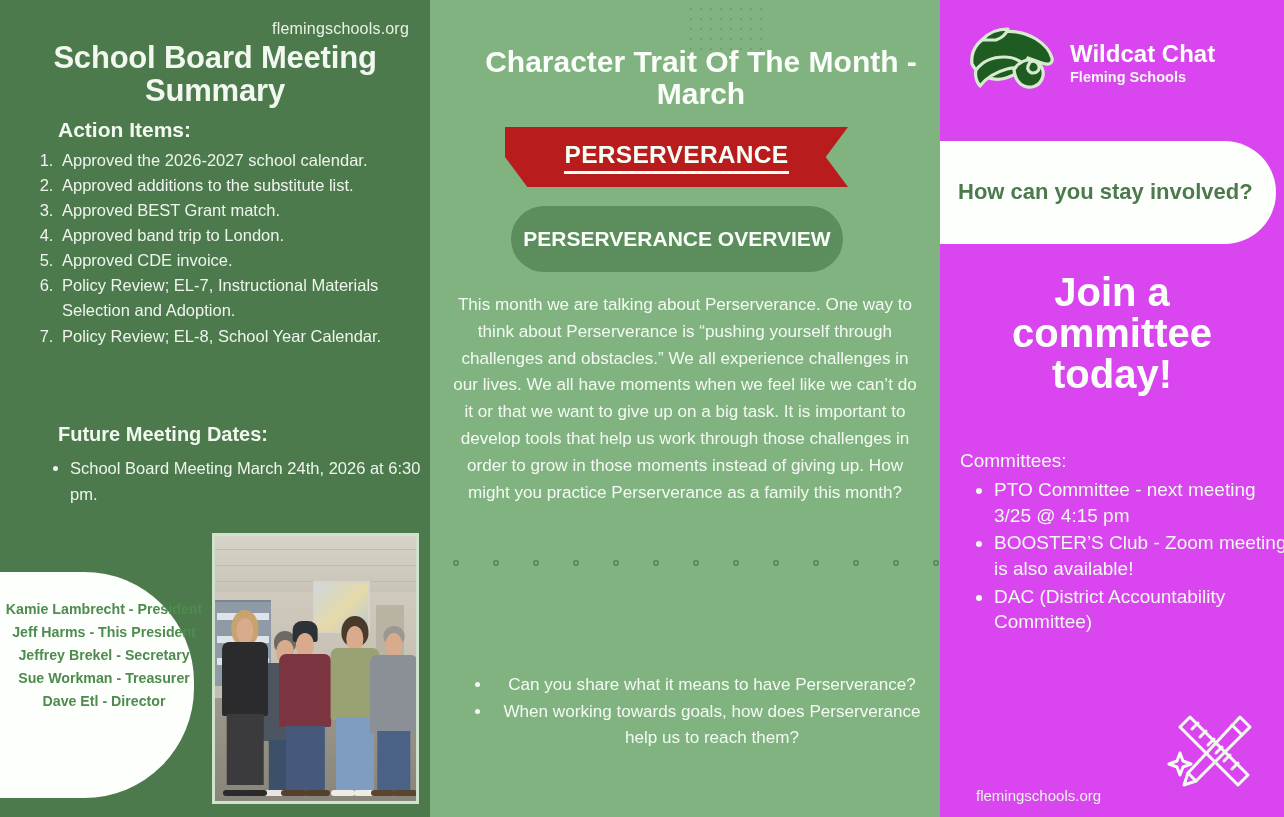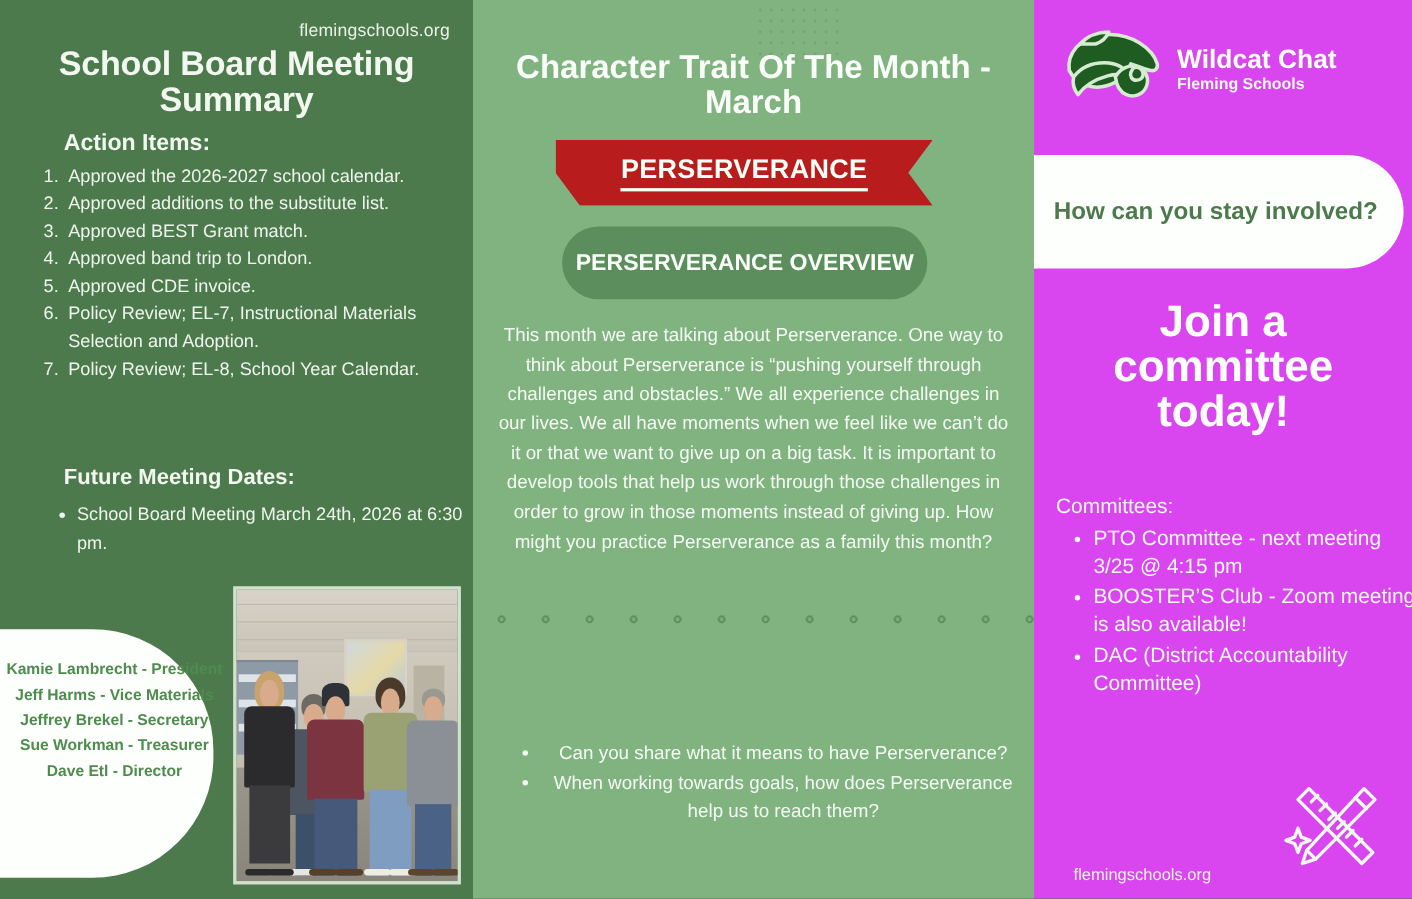--- a/index.html
+++ b/index.html
@@ -140,21 +140,21 @@
   .dotgrid {
     position: absolute;
     left: 256px; top: 4px;
     width: 80px; height: 52px;
     background-image: radial-gradient(#5f9260 1.1px, transparent 1.2px);
     background-size: 10px 10px;
     opacity: .55;
   }
   .center-title {
     position: absolute;
-    top: 46px; left: 32px;
+    top: 46px; left: 48px;
     width: 446px;
     text-align: center;
     color: #fbfffa;
     font-size: 30px;
     font-weight: bold;
     line-height: 1.08;
   }
   .ribbon {
     position: absolute;
     left: 75px; top: 127px;
@@ -366,21 +366,21 @@
           <div class="p-legs" style="top:62%; width:64%; height:38%; background:#4a6285;"></div>
           <div class="p-shoe" style="left:6%; background:#5a452f;"></div>
           <div class="p-shoe" style="right:6%; background:#5a452f;"></div>
         </div>
       </div>
     </div>
 
     <div class="board-blob"></div>
     <div class="board-names" id="board-names">
         <div>Kamie Lambrecht - President</div>
-        <div>Jeff Harms - Vice Materials</div>
+        <div>Jeff Harms - This President</div>
         <div>Jeffrey Brekel - Secretary</div>
         <div>Sue Workman - Treasurer</div>
         <div>Dave Etl - Director</div>
       </div>
   </div>
 
   <div class="panel-center">
 
     <div class="dotgrid"></div>
 

